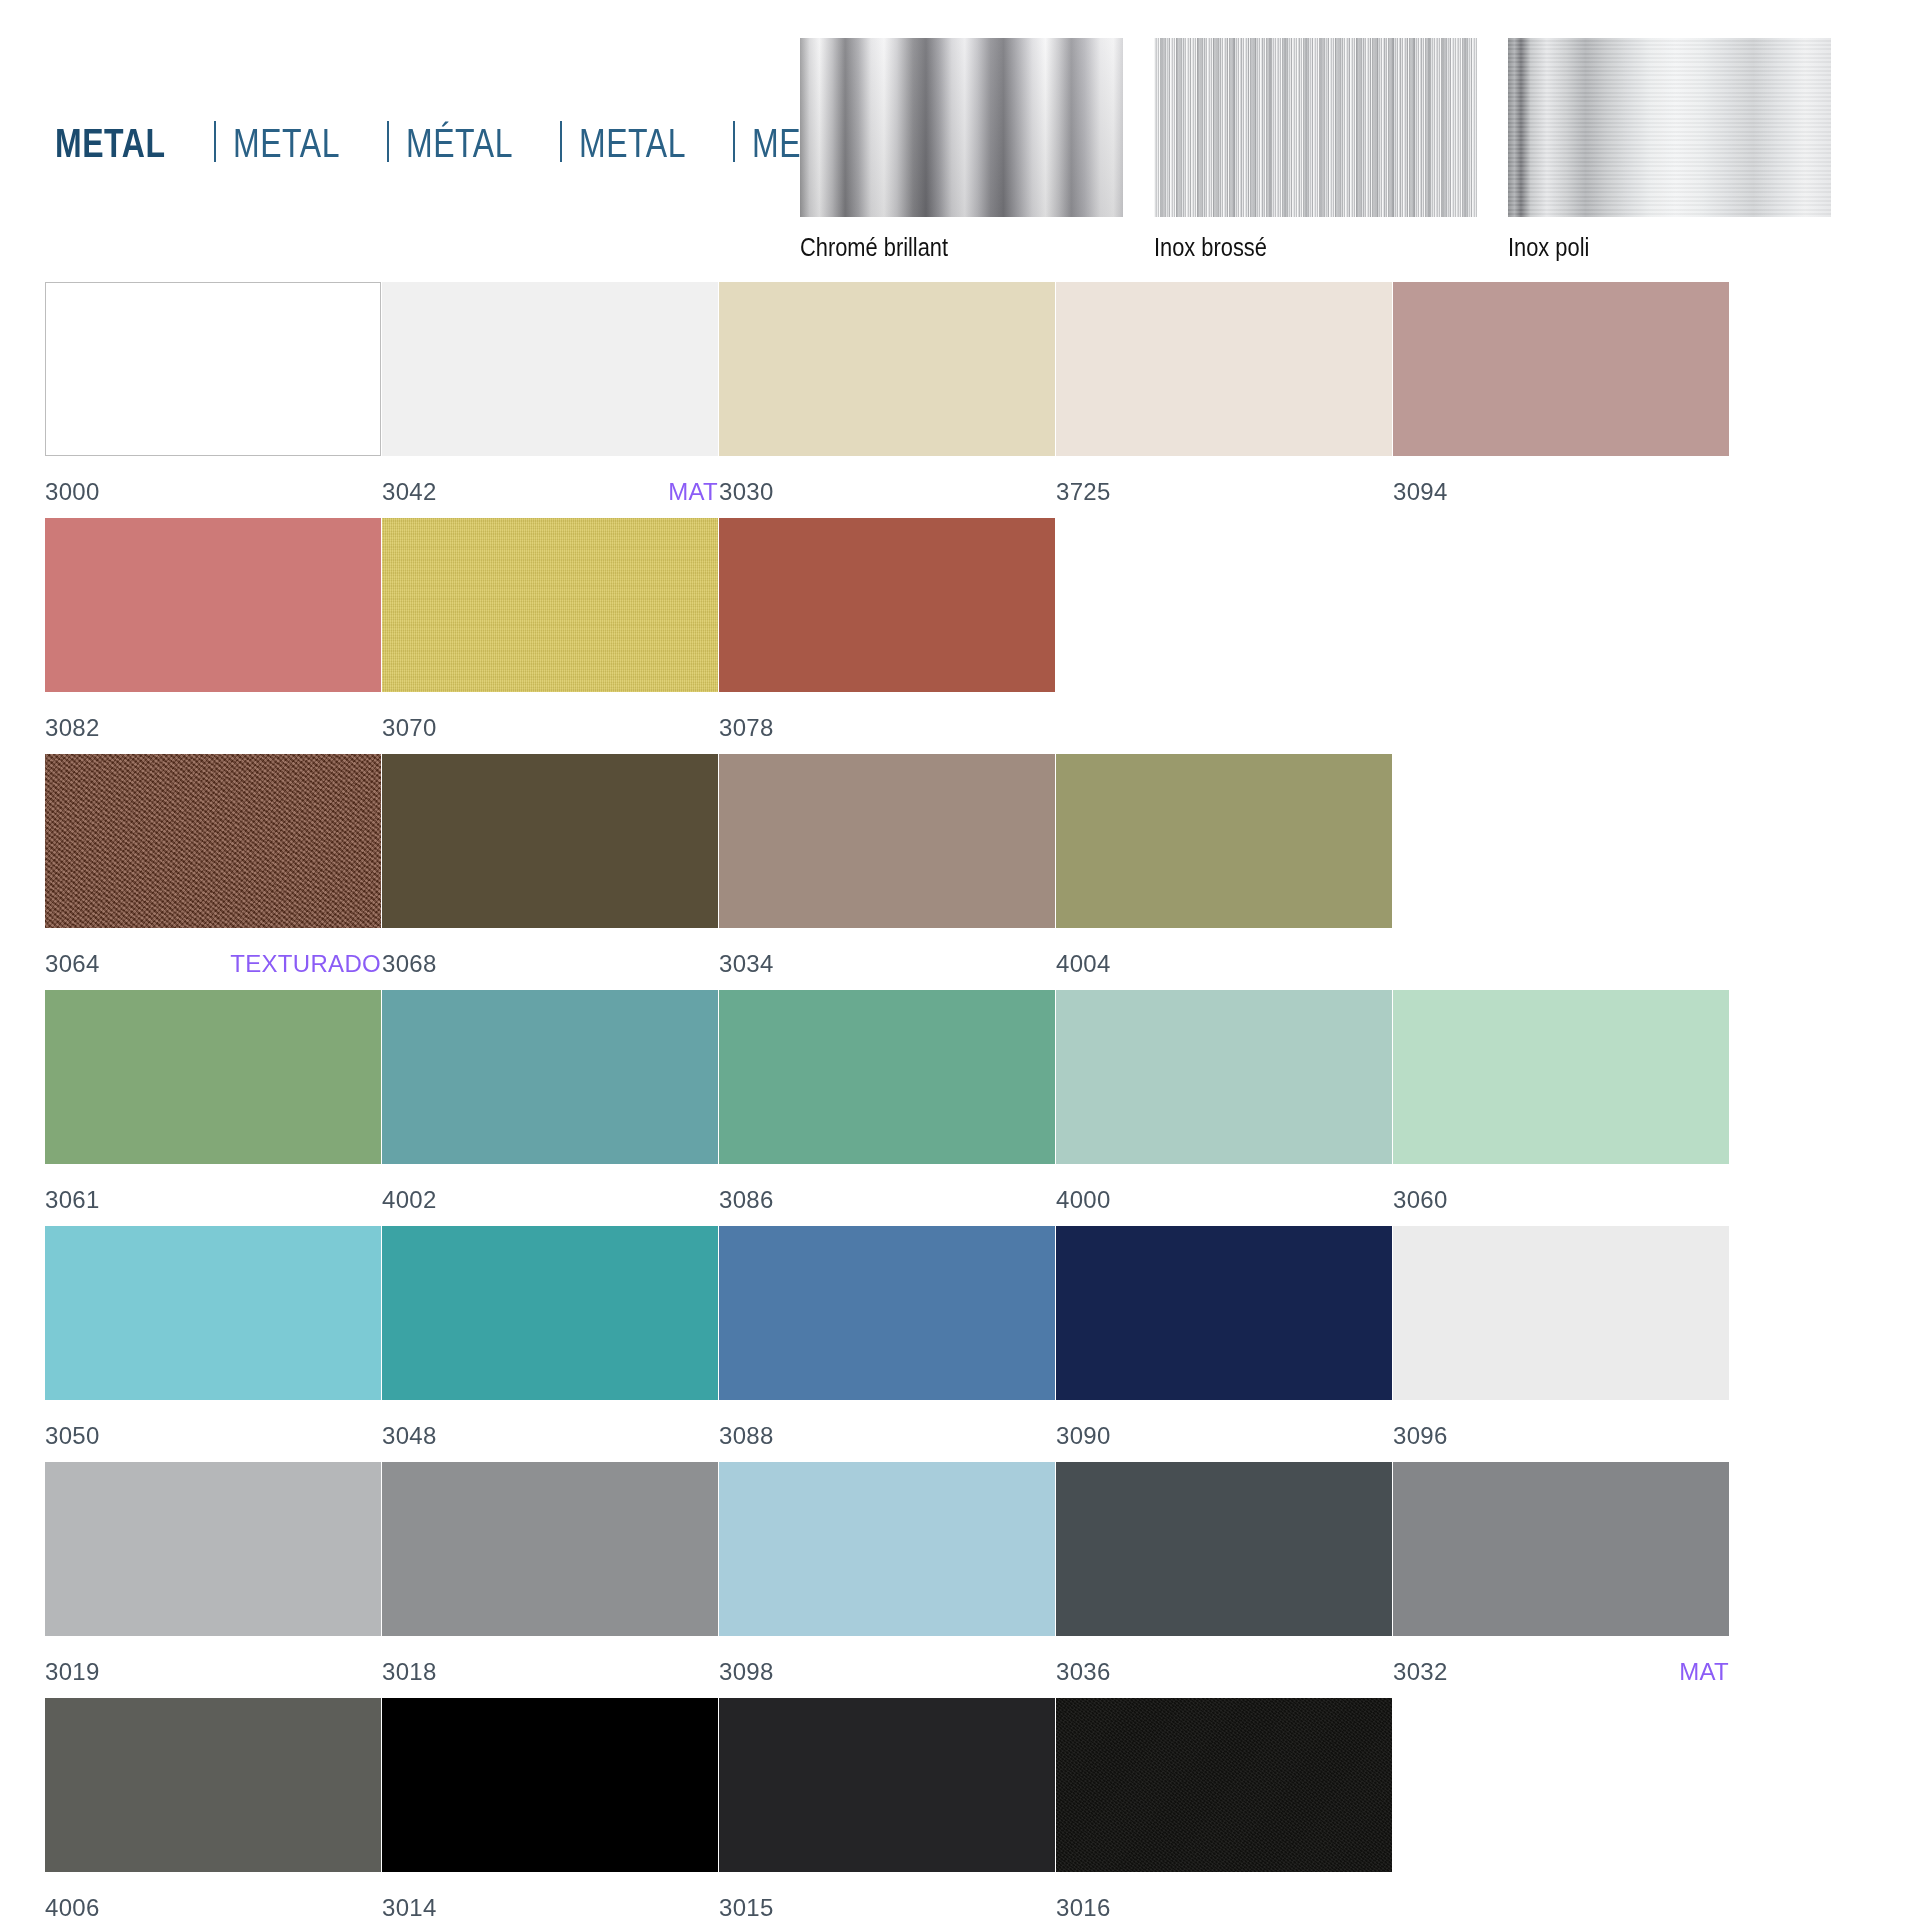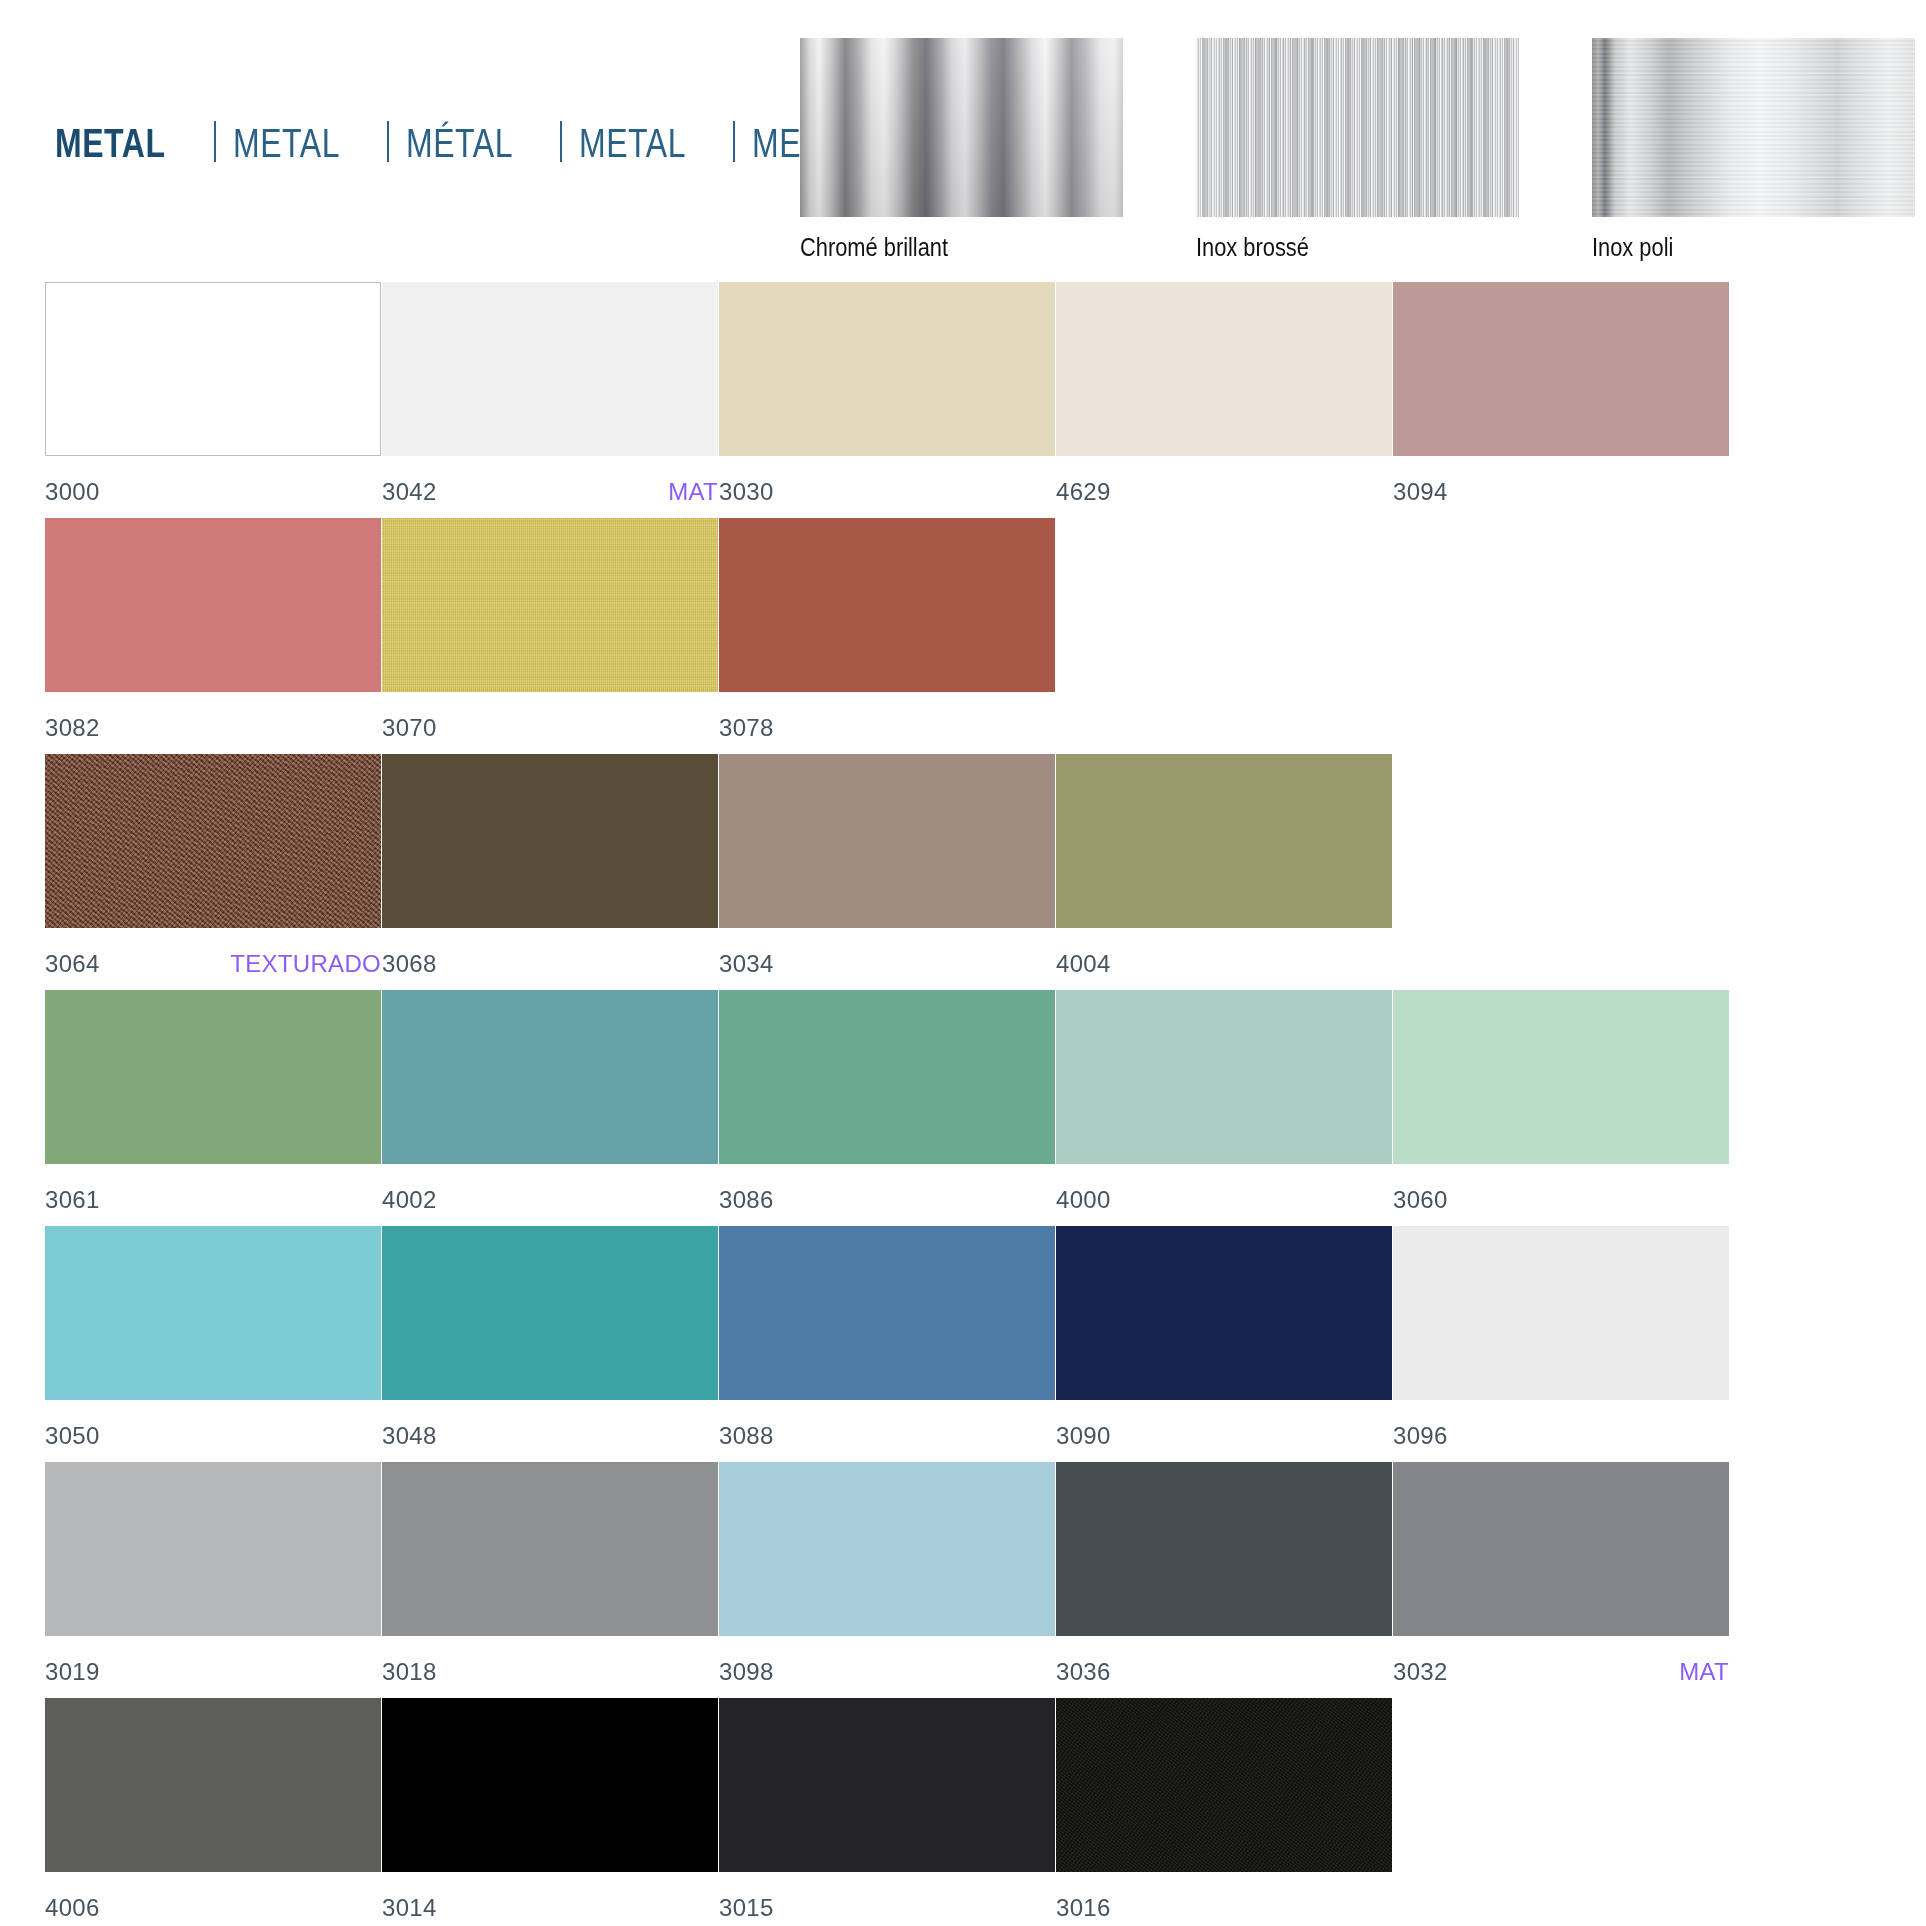--- a/index.html
+++ b/index.html
@@ -50,21 +50,21 @@
     position: relative;
     top: 5.3px;
   }
 
   
   .metal-row {
     position: absolute;
     top: 38px;
     left: 800px;
     display: flex;
-    gap: 73px;
+    gap: 31px;
   }
   .metal-cell { width: 323px; }
   .metal-chip {
     width: 323px;
     height: 179px;
     position: relative;
     overflow: hidden;
   }
 
   .tex-chrome {
@@ -238,21 +238,21 @@
         <div class="cell">
           <div class="chip" style="background: rgb(227, 218, 190);"></div>
           <div class="chip-caption">
             <span>3030</span>
             <span class="chip-note"></span>
           </div>
         </div>
         <div class="cell">
           <div class="chip" style="background: rgb(236, 227, 218);"></div>
           <div class="chip-caption">
-            <span>4629</span>
+            <span>3725</span>
             <span class="chip-note"></span>
           </div>
         </div>
         <div class="cell">
           <div class="chip" style="background: rgb(188, 154, 150);"></div>
           <div class="chip-caption">
             <span>3094</span>
             <span class="chip-note"></span>
           </div>
         </div>

